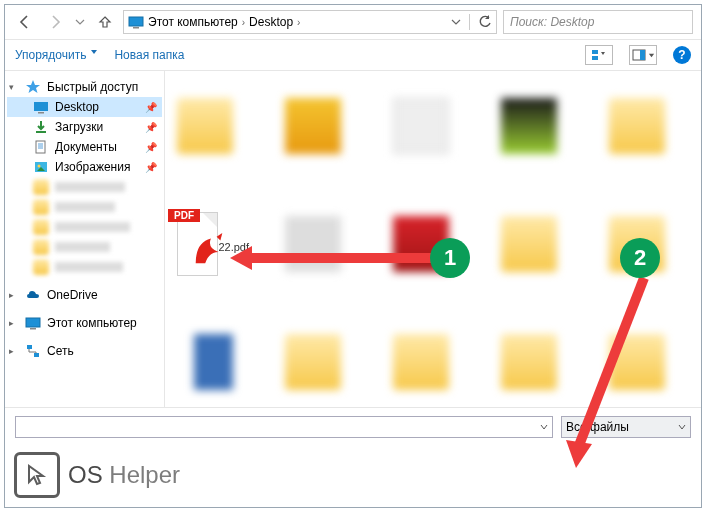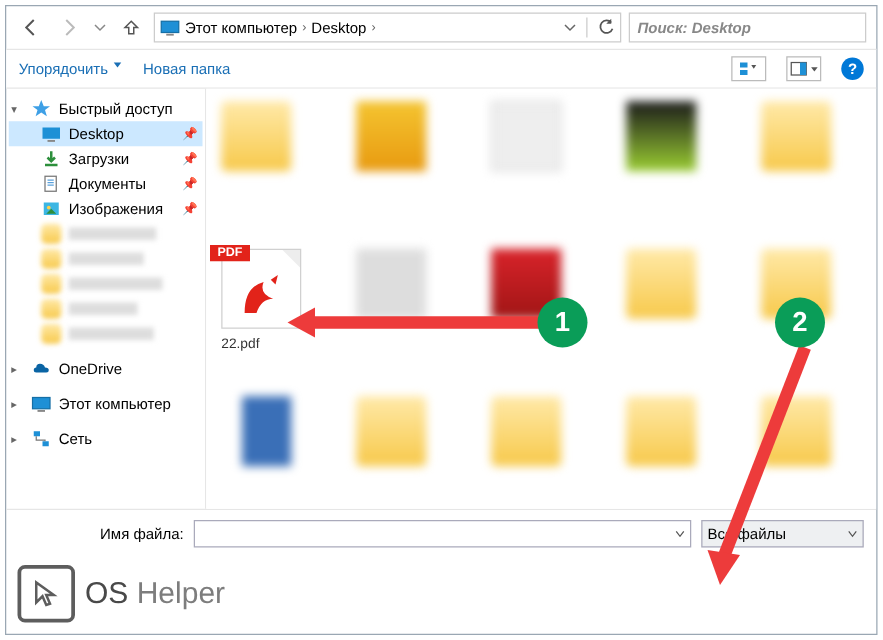--- a/index.html
+++ b/index.html
@@ -9,41 +9,41 @@
   .titlebar { height: 30px; display: flex; align-items: center; justify-content: space-between; padding: 0 6px 0 8px; }
   .titlebar .ttl { display: flex; align-items: center; gap: 6px; font-size: 12px; color: #000; }
   .titlebar .ttl .yicon { width: 14px; height: 14px; display:inline-block; }
   .close { width: 40px; height: 28px; display:flex; align-items:center; justify-content:center; font-size:14px; color:#333; }
   
   .navbar { height: 34px; display:flex; align-items:center; gap:6px; padding: 0 8px; }
   .nbtn { width: 24px; height:24px; display:flex; align-items:center; justify-content:center; color:#555; }
   .crumb-box { flex:1; height:24px; border:1px solid #ccc; background:#fff; display:flex; align-items:center; padding:0 4px; font-size:12px; gap:4px; }
   .crumb-box .ic { width:16px; height:16px; }
   .crumb-sep { color:#666; font-size:10px; }
-  .search-box { width:190px; height:24px; border:1px solid #ccc; font-size:12px; color:#888; padding:0 6px; display:flex; align-items:center; font-style:italic;font-weight:bold;}
+  .search-box { width:190px; height:24px; border:1px solid #ccc; font-size:12px; color:#888; padding:0 6px; display:flex; align-items:center; font-style:italic;}
   
   .toolbar { height:32px; border-top:1px solid #e6e6e6; border-bottom:1px solid #e6e6e6; background:#fff; display:flex; align-items:center; gap:16px; padding:0 10px; }
   .toolbar .tbtn { font-size:12px; color:#1a6fb5; display:flex; gap:4px;}
   .toolbar .spacer { flex:1;}
   .toolbar .ricon { width:28px; height:20px; border:1px solid #bbb; display:flex; align-items:center; justify-content:center;}
   .toolbar .help { width:18px;height:18px;border-radius:50%;background:#0078d7;color:#fff;font-size:12px;font-weight:bold;display:flex;align-items:center;justify-content:center;}
   
   .body { display:flex; height: calc(100% - 30px - 34px - 32px - 70px); }
   .sidebar { width:160px; border-right:1px solid #e6e6e6; padding:6px 2px; font-size:12px; overflow:hidden;}
   .sidebar .grp { margin-bottom:8px;}
   .sidebar .row { display:flex; align-items:center; gap:6px; padding:2px 4px 2px 10px; height:20px;}
   .sidebar .row.quick { padding-left:2px; }
   .sidebar .row.indent { padding-left:26px; position:relative;}
   .sidebar .row.sel { background:#cce8ff; }
   .sidebar .caret { width:10px; color:#666; font-size:9px;}
   .sidebar .ic { width:16px; height:16px; display:inline-block;}
   .pin { margin-left:auto; color:#7b8a99; font-size:10px;}
   .content { flex:1; position:relative; overflow:hidden; background:#fff;}
   .thumbs { position:absolute; inset:0; padding:10px 12px; display:flex; flex-wrap:wrap; gap:28px 36px; align-content:flex-start;}
-  .thumb { width:72px; height:90px; display:flex; flex-direction:column; align-items:flex-start; }
+  .thumb { width:72px; height:90px; display:flex; flex-direction:row; align-items:center; }
   .thumb .pic { width:56px; height:56px; filter: blur(4px); }
   .folder { background: linear-gradient(#ffe9a8,#f7c94b); border-radius:4px; position:relative; }
   .thumb .lbl { font-size:11px; color:#333; margin-top:6px; text-align:center;}
   
   .pdf-thumb { filter:none !important; background:#fff; border:1px solid #d0d0d0; position:relative; width:64px; height:64px;}
   .pdf-thumb .corner { position:absolute; right:0; top:0; width:0; height:0; border-left:14px solid transparent; border-top:14px solid #ededed;}
   .pdf-thumb .badge { position:absolute; left:-10px; top:-4px; background:#e2231a; color:#fff; font-size:10px; font-weight:bold; padding:1px 6px; }
   .pdf-thumb .swoosh { position:absolute; left:12px; top:18px; width:38px; height:38px; }
   
   .footer { height:70px; border-top:1px solid #e6e6e6; padding:8px 10px; display:flex; flex-direction:column; gap:8px; font-size:12px;}
@@ -323,21 +323,20 @@
           </div>
         <div class="thumb">
             <div class="pic folder"></div>
           </div>
       </div>
     </div>
   </div>
 
   <div class="footer">
     <div class="r1">
-      <div class="fname-lbl">Имя файла:</div>
       <div class="fname-box" style="display:flex;align-items:center;justify-content:flex-end;padding:0 4px;">
         <svg width="8" height="8" viewBox="0 0 8 8">
             <path d="M1 2 L4 6 L7 2" fill="none" stroke="#555"></path>
           </svg>
       </div>
       <div class="filter-box">
         <span>Все файлы</span>
         <svg width="8" height="8" viewBox="0 0 8 8">
             <path d="M1 2 L4 6 L7 2" fill="none" stroke="#555"></path>
           </svg>

